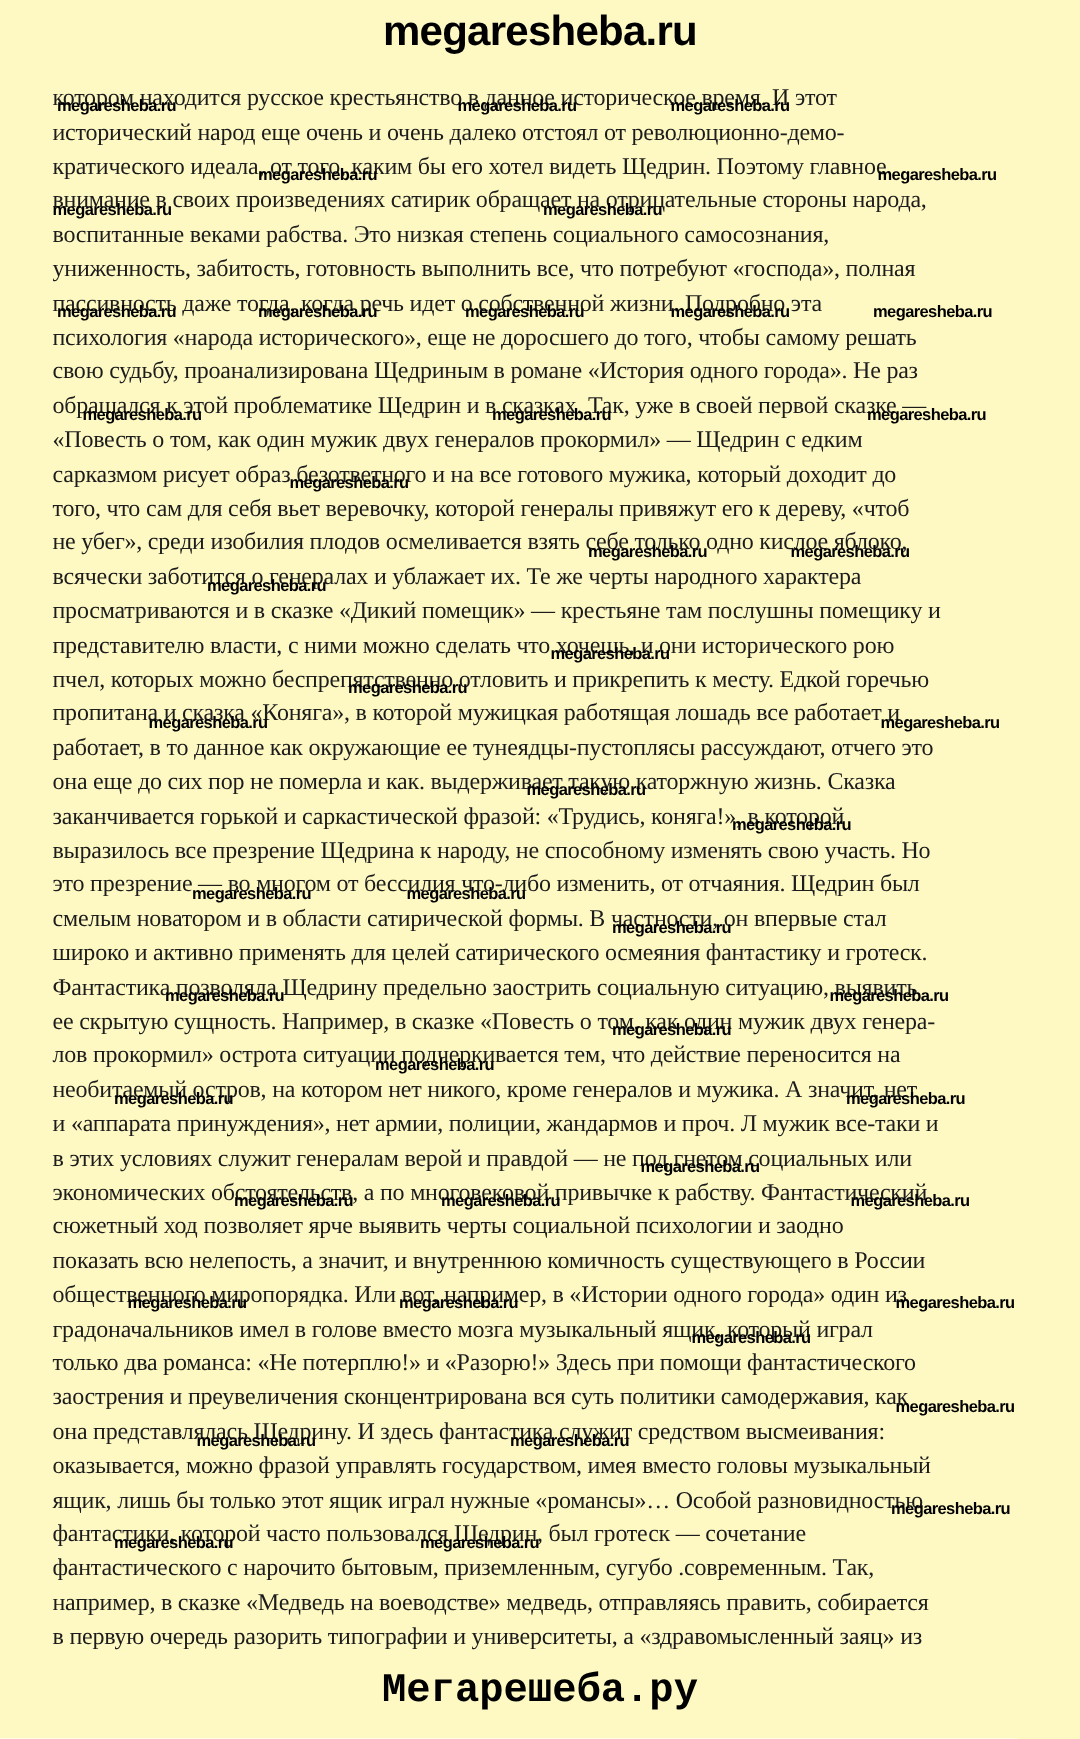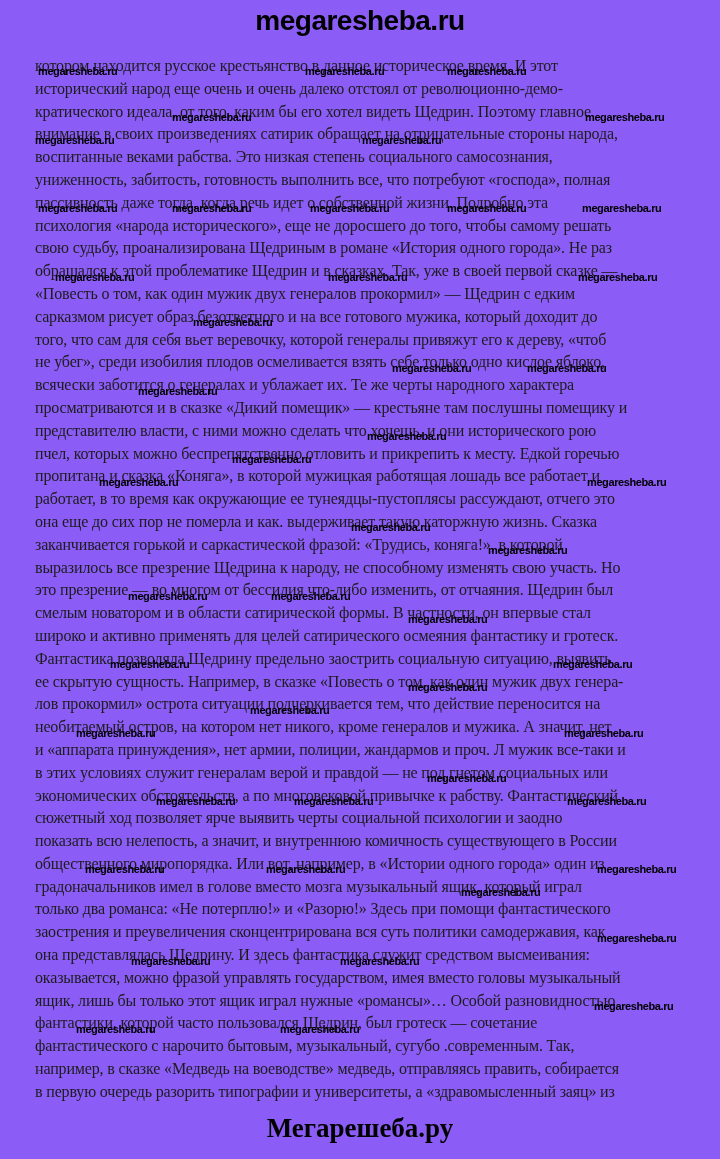--- a/index.html
+++ b/index.html
@@ -1,38 +1,38 @@
 <!DOCTYPE html>
 <html><head>
 <meta charset="utf-8">
 <style>
   html,body{margin:0;padding:0;background:#ffffff;}
   .page{
-    position:relative;width:720px;height:1159px;background:#8b5cf6;
+    position:relative;width:720px;height:1159px;background:#fef9c3;
     overflow:hidden;font-family:"Liberation Serif",serif;color:#1c1c1c;
   }
   .site-header{
     position:absolute;top:5px;left:0;width:720px;text-align:center;
     font-family:"Liberation Sans",sans-serif;font-weight:bold;font-size:28px;
     color:#000;letter-spacing:-0.5px;
   }
   .essay{
     position:absolute;left:35px;top:55px;width:670px;
   }
   .line{
     height:22.8px;line-height:22.8px;font-size:16px;
     white-space:nowrap;letter-spacing:-0.15px;
   }
   .wm{
     position:absolute;font-family:"Liberation Sans",sans-serif;font-weight:bold;
     font-size:11px;color:#000;letter-spacing:-0.4px;white-space:nowrap;line-height:11px;
   }
   .site-footer{
     position:absolute;top:1113px;left:0;width:720px;text-align:center;
-    font-family:Liberation Serif, serif;font-weight:bold;font-size:27px;color:#000;
+    font-family:Liberation Mono, monospace;font-weight:bold;font-size:27px;color:#000;
   }
 </style>
 </head>
 <body>
 
 <div class="page">
   <div class="site-header">megaresheba.ru</div>
   <div class="essay">
       <div class="line">котором находится русское крестьянство в данное историческое время. И этот</div>
       <div class="line">исторический народ еще очень и очень далеко отстоял от революционно-демо-</div>
@@ -46,21 +46,21 @@
       <div class="line">обращался к этой проблематике Щедрин и в сказках. Так, уже в своей первой сказке —</div>
       <div class="line">«Повесть о том, как один мужик двух генералов прокормил» — Щедрин с едким</div>
       <div class="line">сарказмом рисует образ безответного и на все готового мужика, который доходит до</div>
       <div class="line">того, что сам для себя вьет веревочку, которой генералы привяжут его к дереву, «чтоб</div>
       <div class="line">не убег», среди изобилия плодов осмеливается взять себе только одно кислое яблоко,</div>
       <div class="line">всячески заботится о генералах и ублажает их. Те же черты народного характера</div>
       <div class="line">просматриваются и в сказке «Дикий помещик» — крестьяне там послушны помещику и</div>
       <div class="line">представителю власти, с ними можно сделать что хочешь, и они исторического рою</div>
       <div class="line">пчел, которых можно беспрепятственно отловить и прикрепить к месту. Едкой горечью</div>
       <div class="line">пропитана и сказка «Коняга», в которой мужицкая работящая лошадь все работает и</div>
-      <div class="line">работает, в то время как окружающие ее тунеядцы-пустоплясы рассуждают, отчего это</div>
+      <div class="line">работает, в то данное как окружающие ее тунеядцы-пустоплясы рассуждают, отчего это</div>
       <div class="line">она еще до сих пор не померла и как. выдерживает такую каторжную жизнь. Сказка</div>
       <div class="line">заканчивается горькой и саркастической фразой: «Трудись, коняга!», в которой</div>
       <div class="line">выразилось все презрение Щедрина к народу, не способному изменять свою участь. Но</div>
       <div class="line">это презрение — во многом от бессилия что-либо изменить, от отчаяния. Щедрин был</div>
       <div class="line">смелым новатором и в области сатирической формы. В частности, он впервые стал</div>
       <div class="line">широко и активно применять для целей сатирического осмеяния фантастику и гротеск.</div>
       <div class="line">Фантастика позволяла Щедрину предельно заострить социальную ситуацию, выявить</div>
       <div class="line">ее скрытую сущность. Например, в сказке «Повесть о том, как один мужик двух генера-</div>
       <div class="line">лов прокормил» острота ситуации подчеркивается тем, что действие переносится на</div>
       <div class="line">необитаемый остров, на котором нет никого, кроме генералов и мужика. А значит, нет</div>
@@ -70,21 +70,21 @@
       <div class="line">сюжетный ход позволяет ярче выявить черты социальной психологии и заодно</div>
       <div class="line">показать всю нелепость, а значит, и внутреннюю комичность существующего в России</div>
       <div class="line">общественного миропорядка. Или вот, например, в «Истории одного города» один из</div>
       <div class="line">градоначальников имел в голове вместо мозга музыкальный ящик, который играл</div>
       <div class="line">только два романса: «Не потерплю!» и «Разорю!» Здесь при помощи фантастического</div>
       <div class="line">заострения и преувеличения сконцентрирована вся суть политики самодержавия, как</div>
       <div class="line">она представлялась Щедрину. И здесь фантастика служит средством высмеивания:</div>
       <div class="line">оказывается, можно фразой управлять государством, имея вместо головы музыкальный</div>
       <div class="line">ящик, лишь бы только этот ящик играл нужные «романсы»… Особой разновидностью</div>
       <div class="line">фантастики, которой часто пользовался Щедрин, был гротеск — сочетание</div>
-      <div class="line">фантастического с нарочито бытовым, музыкальный, сугубо .современным. Так,</div>
+      <div class="line">фантастического с нарочито бытовым, приземленным, сугубо .современным. Так,</div>
       <div class="line">например, в сказке «Медведь на воеводстве» медведь, отправляясь править, собирается</div>
       <div class="line">в первую очередь разорить типографии и университеты, а «здравомысленный заяц» из</div>
     </div>
   <div class="site-footer">Мегарешеба.ру</div>
 <span class="wm" style="left: 38px; top: 66.3px;">megaresheba.ru</span>
     <span class="wm" style="left: 305px; top: 66.3px;">megaresheba.ru</span>
     <span class="wm" style="left: 447px; top: 66.3px;">megaresheba.ru</span>
     <span class="wm" style="left: 172px; top: 111.9px;">megaresheba.ru</span>
     <span class="wm" style="left: 585px; top: 111.9px;">megaresheba.ru</span>
     <span class="wm" style="left: 35px; top: 134.7px;">megaresheba.ru</span>

